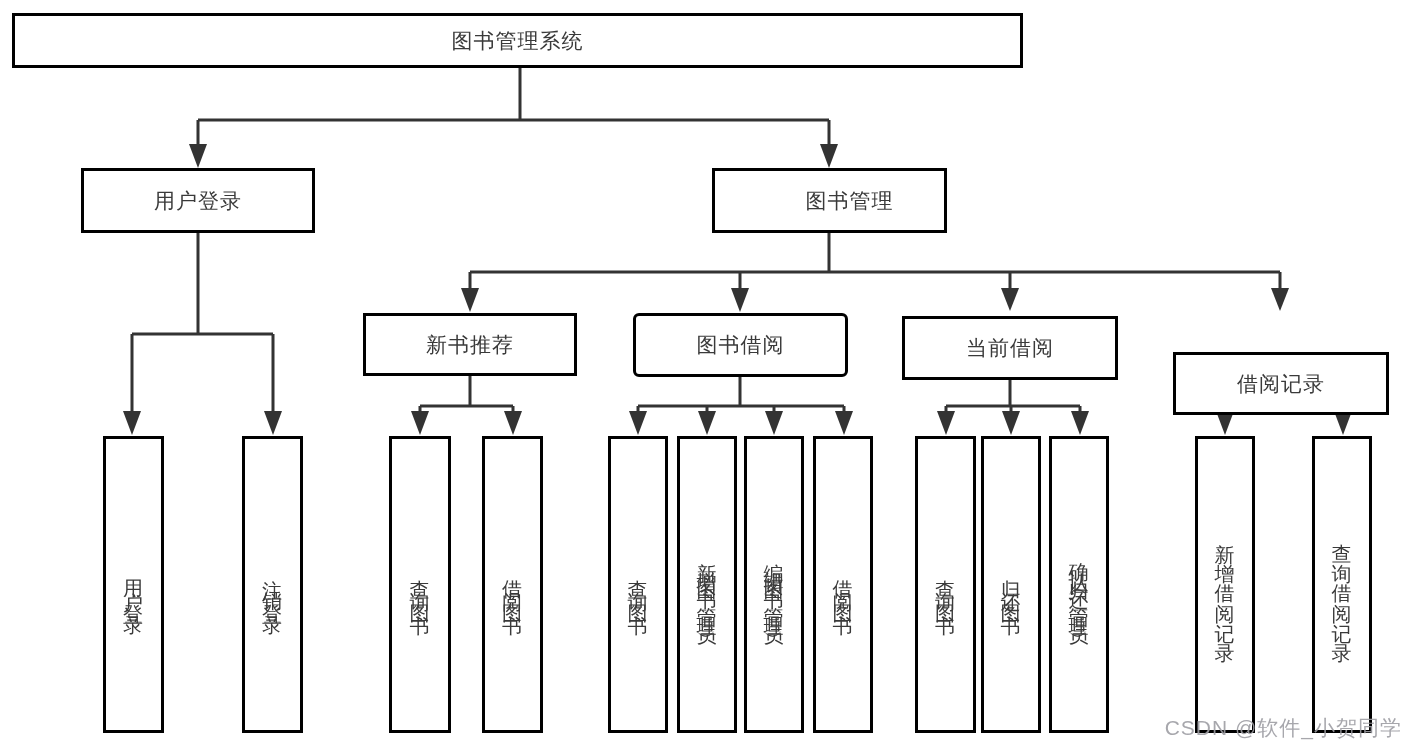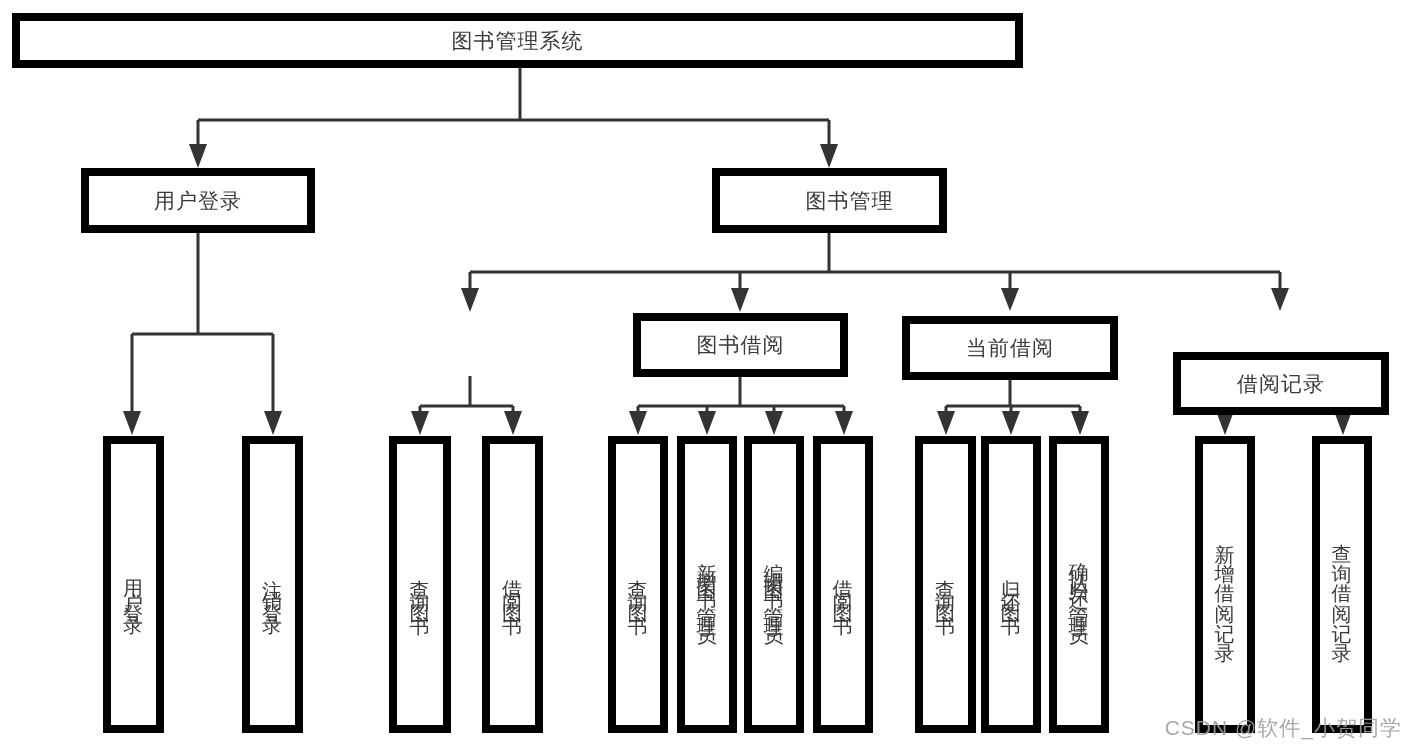--- a/index.html
+++ b/index.html
@@ -16,21 +16,21 @@
 
   .connector-layer {
     position: absolute;
     left: 0; top: 0;
     width: 1405px; height: 747px;
     z-index: 1;
   }
 
   .node {
     position: absolute;
-    border: 8px solid #000000;
+    border: 3px solid #000000;
     background: #ffffff;
     display: flex;
     align-items: center;
     justify-content: center;
     color: #3a3a3a;
     font-size: 21px;
     letter-spacing: 1px;
     z-index: 2;
   }
 
@@ -44,21 +44,21 @@
   }
   .leaf.ls-sm { letter-spacing: 9px; }
   .leaf.ls-lg { letter-spacing: 20px; }
 
   
   .n-root  { left: 12px;   top: 13px;  width: 1011px; height: 55px; }
   .n-login { left: 81px;   top: 168px; width: 234px;  height: 65px; }
   .n-mgmt  { left: 712px;  top: 168px; width: 235px;  height: 65px; padding-left: 40px; }
 
   .n-sec0 { left: 363px;  top: 313px; width: 214px; height: 63px; }
-  .n-sec1 { left: 633px;  top: 313px; width: 215px; height: 64px; }
+  .n-sec1 { left: 633px;  top: 313px; width: 215px; height: 64px; border-radius: 6px; }
   .n-sec2 { left: 902px;  top: 316px; width: 216px; height: 64px; }
   .n-sec3 { left: 1173px; top: 312px; width: 216px; height: 63px; margin-top: 40px; }
 
   .lf { top: 436px; height: 297px; }
   .lf-a0 { left: 103px;  width: 61px; }
   .lf-a1 { left: 242px;  width: 61px; }
   .lf-b0 { left: 389px;  width: 62px; }
   .lf-b1 { left: 482px;  width: 61px; }
   .lf-c0 { left: 608px;  width: 60px; }
   .lf-c1 { left: 677px;  width: 60px; }
@@ -133,20 +133,21 @@
       <polygon points="1216,411 1234,411 1225,435"></polygon>
       <polygon points="1334,411 1352,411 1343,435"></polygon>
     </g>
   </svg>
 
   <div class="node n-root">图书管理系统</div>
 
   <div class="node n-login">用户登录</div>
   <div class="node n-mgmt">图书管理</div>
 
+  <div class="node n-sec0">新书推荐</div>
   <div class="node n-sec1">图书借阅</div>
   <div class="node n-sec2">当前借阅</div>
   <div class="node n-sec3">借阅记录</div>
 
   <div class="node leaf lf lf-a0">用户登录</div>
   <div class="node leaf lf lf-a1">注销登录</div>
 
   <div class="node leaf lf lf-b0">查询图书</div>
   <div class="node leaf lf lf-b1">借阅图书</div>
 

